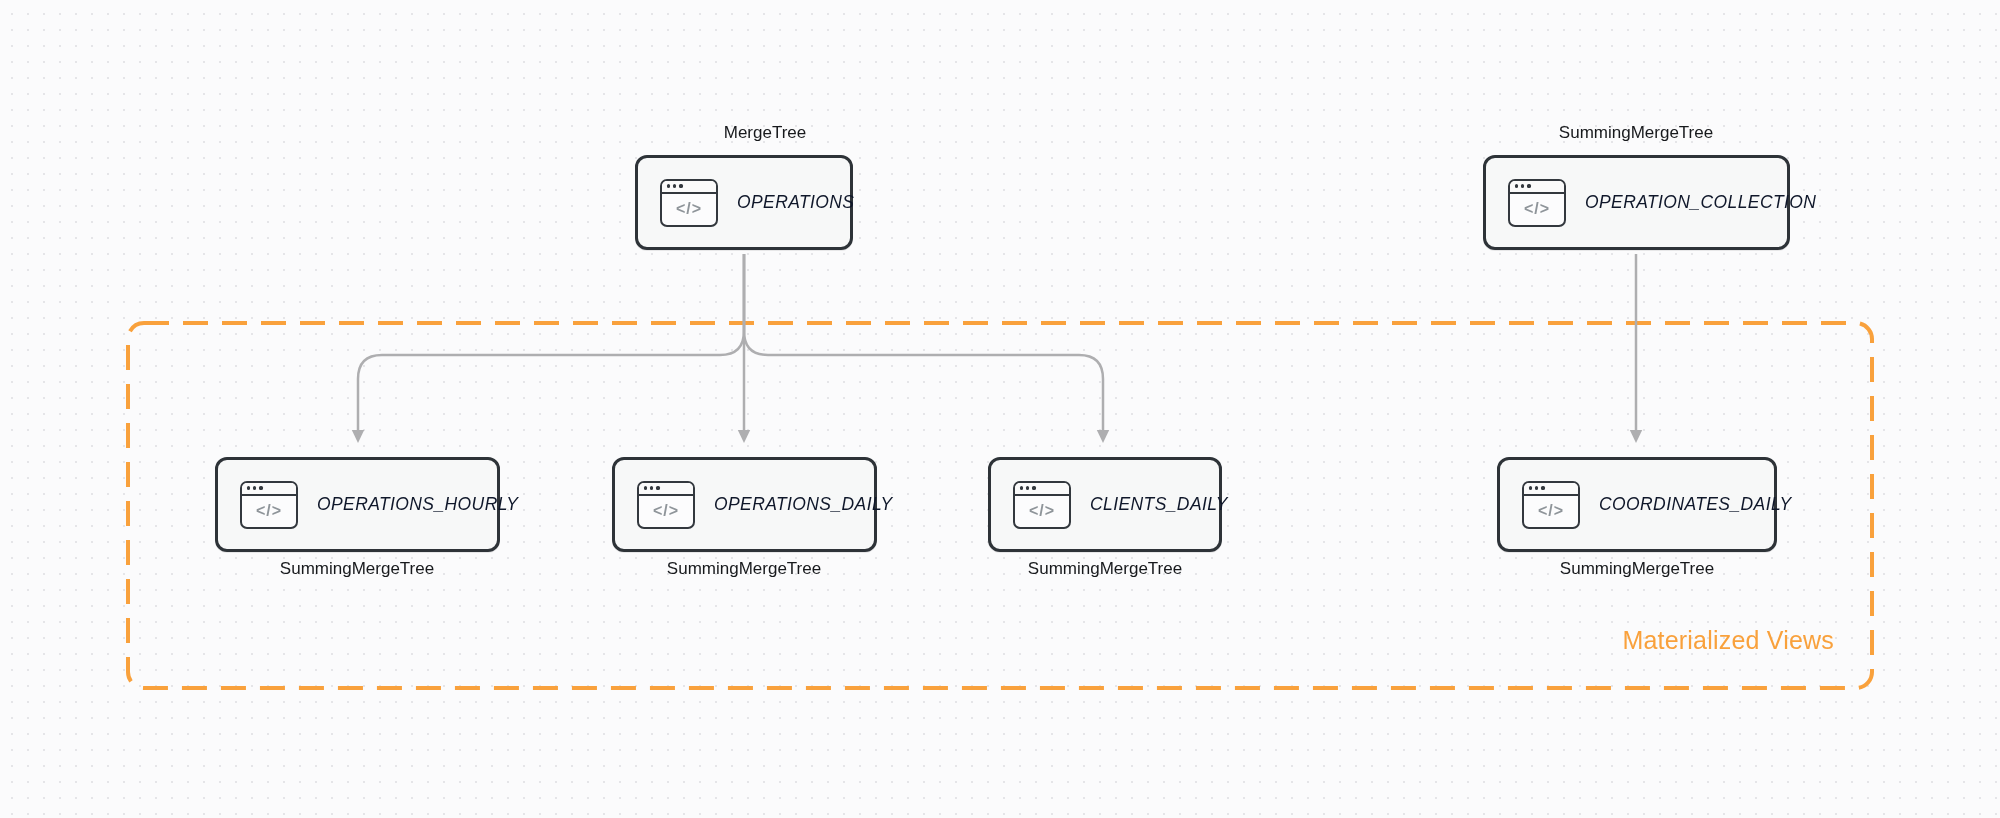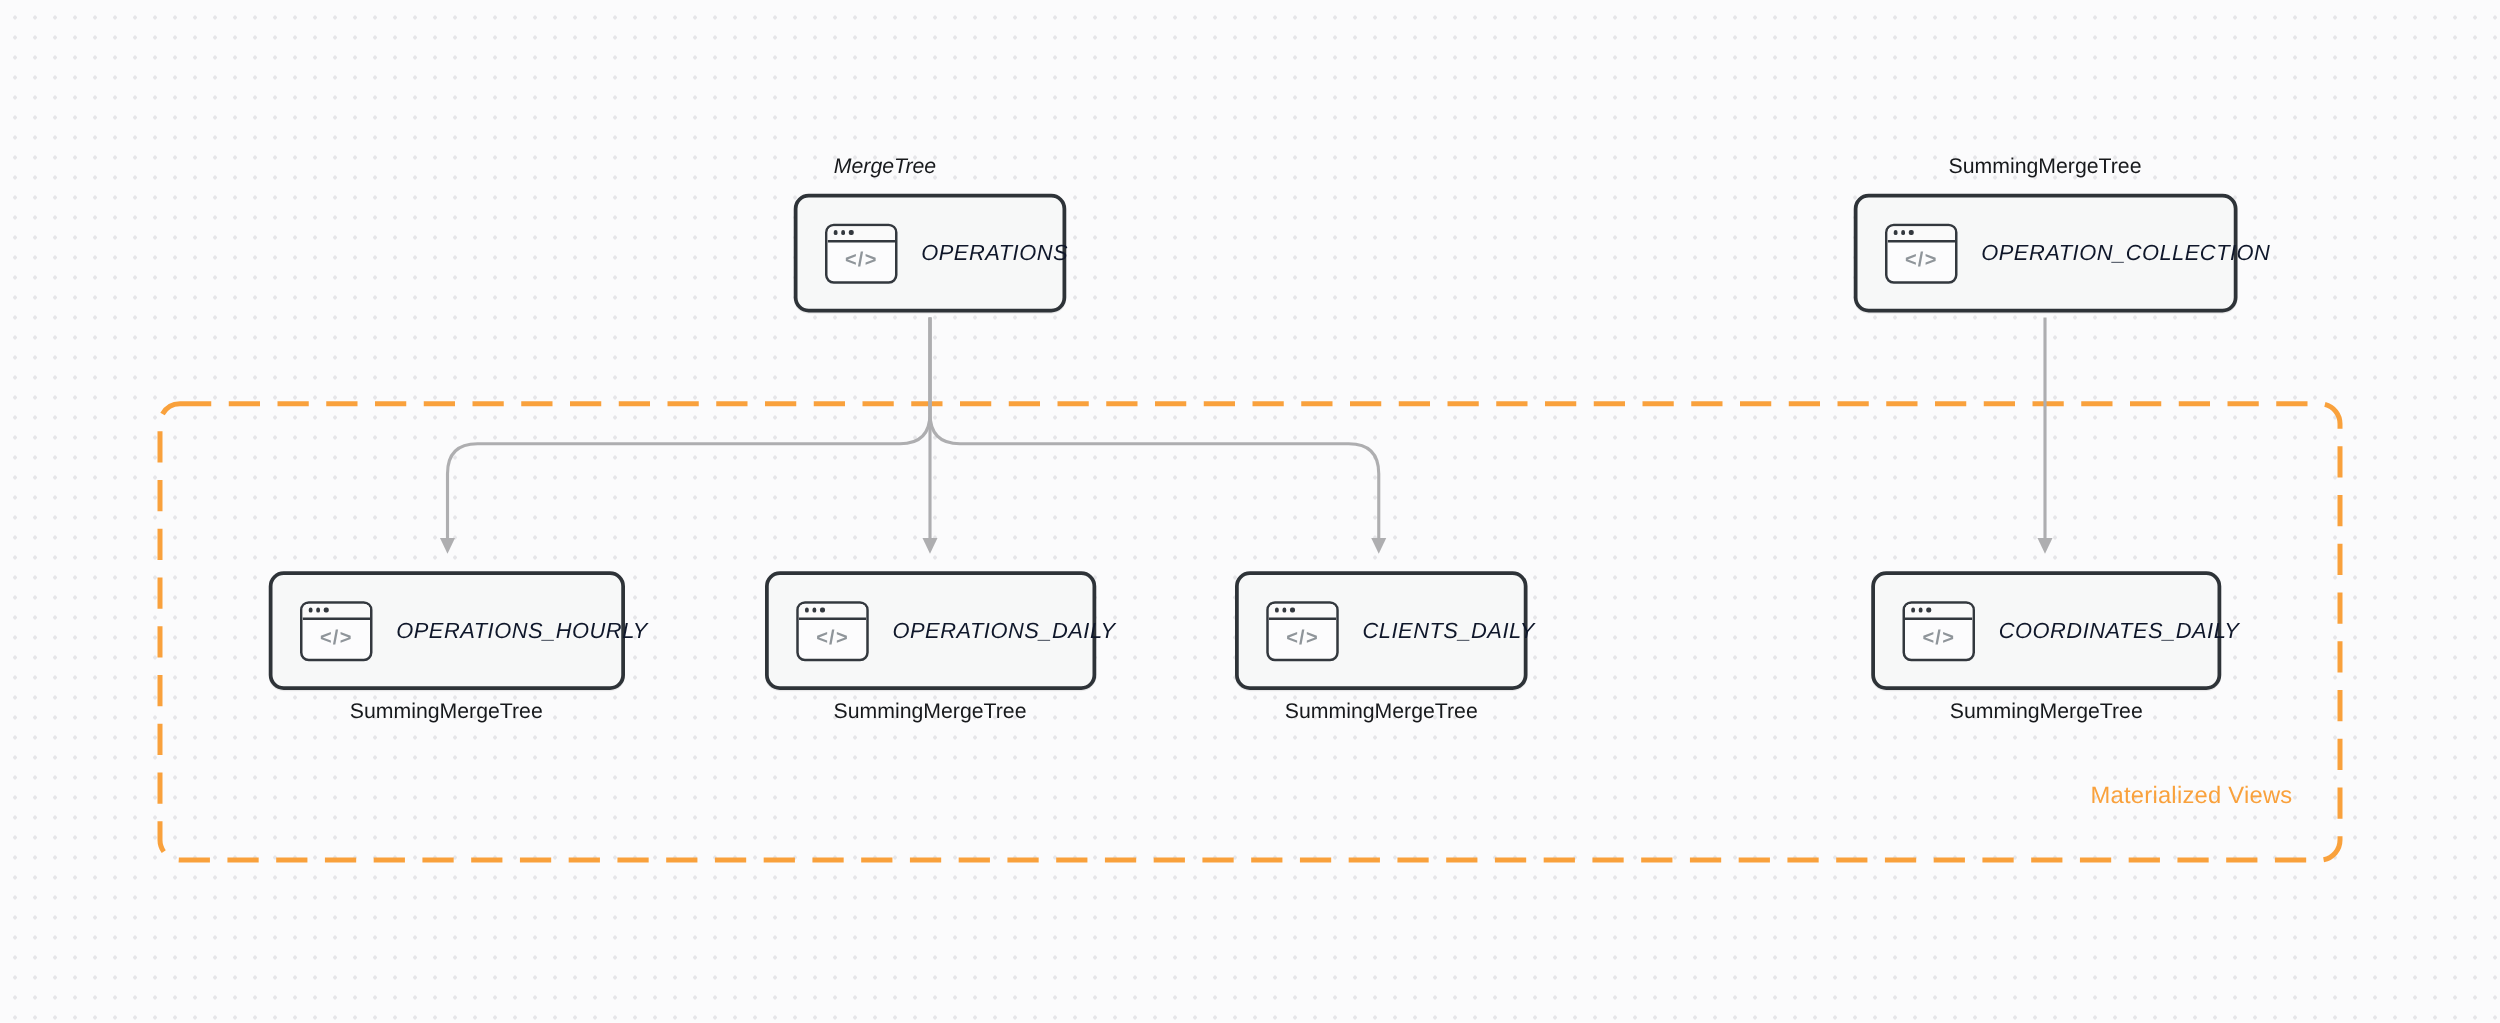--- a/index.html
+++ b/index.html
@@ -86,34 +86,34 @@
     width: 320px;
     text-align: center;
     font-size: 17px;
     color: #17191c;
     white-space: nowrap;
   }
   #group-title {
     position: absolute;
     top: 626px;
     right: 166px;
-    font-size: 19px;
+    font-size: 25px;
     letter-spacing: 0.2px;
     color: #f9a13c;
     white-space: nowrap;
   }
   
   #node-operations           { left: 635px;  top: 155px; width: 218px; }
   #node-operation-collection { left: 1483px; top: 155px; width: 307px; }
   #node-operations-hourly    { left: 215px;  top: 457px; width: 285px; }
   #node-operations-daily     { left: 612px;  top: 457px; width: 265px; }
   #node-clients-daily        { left: 988px;  top: 457px; width: 234px; }
   #node-coordinates-daily    { left: 1497px; top: 457px; width: 280px; }
   
-  #engine-operations           { left: 548px;  top: 123px; font-style: italic; }
+  #engine-operations           { left: 605px;  top: 123px; }
   #engine-operation-collection { left: 1476px; top: 123px; }
   #engine-operations-hourly    { left: 197px;  top: 559px; }
   #engine-operations-daily     { left: 584px;  top: 559px; }
   #engine-clients-daily        { left: 945px;  top: 559px; }
   #engine-coordinates-daily    { left: 1477px; top: 559px; }
 </style>
 </head>
 <body>
 
 <div id="canvas">

